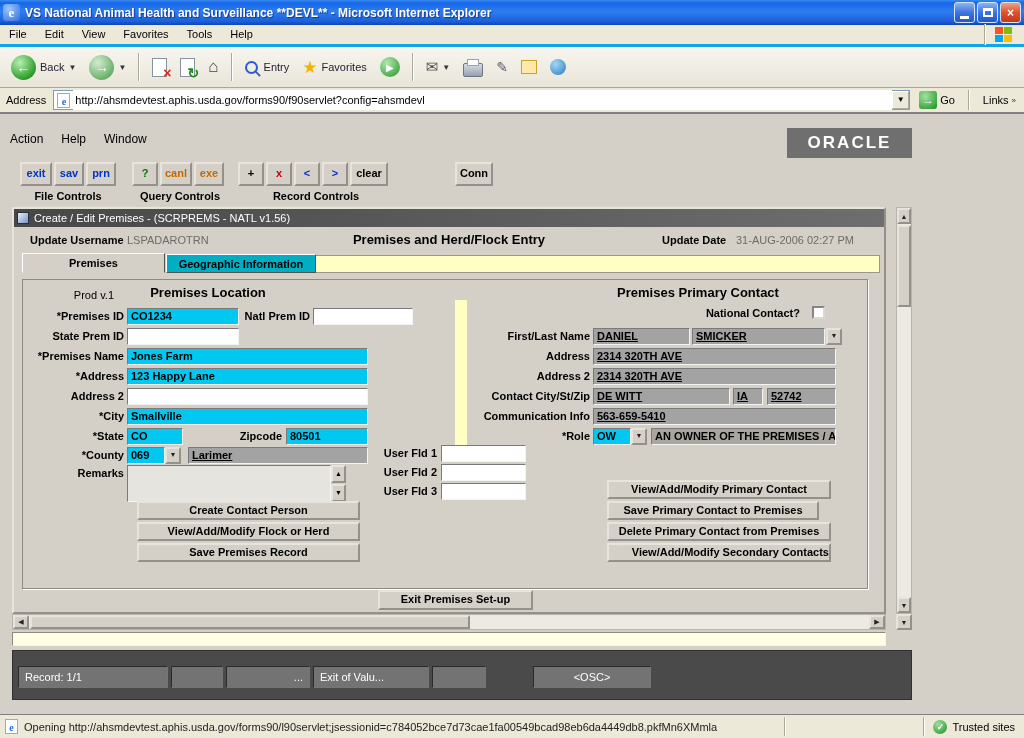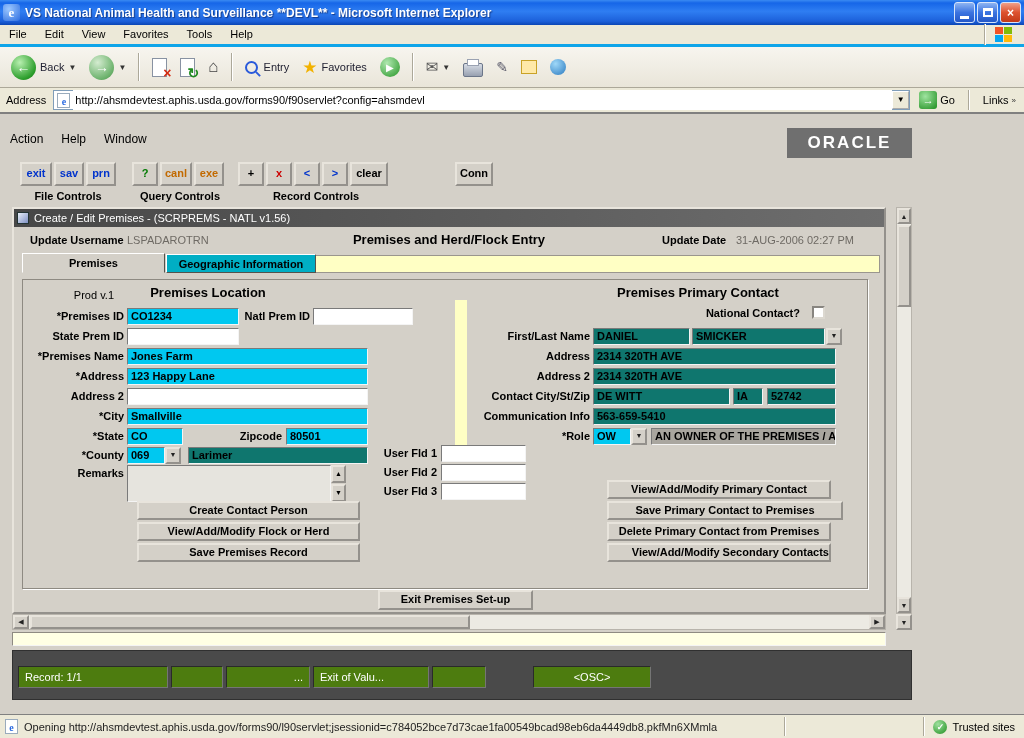--- a/index.html
+++ b/index.html
@@ -84,38 +84,38 @@
   .tab.geo{background:#00AEC4;border-color:#fff #55524c #55524c #fff;height:19px;top:1px;}
 
   .canvas{position:absolute;left:0;top:64px;right:0;bottom:0;background:#D4D0C8;}
   .frame{position:absolute;border:1px solid #8e8a82;box-shadow:1px 1px 0 #fff;}
   .sect{position:absolute;font-weight:bold;font-size:13px;text-align:center;white-space:nowrap;}
   .small{position:absolute;font-size:11px;white-space:nowrap;}
   .lbl{position:absolute;font-weight:bold;font-size:11px;color:#000;text-align:right;height:16px;line-height:16px;white-space:nowrap;}
   .fld{position:absolute;height:17px;line-height:15px;font-weight:bold;font-size:11px;background:#fff;border:1px solid;border-color:#7a7a7a #f4f4f4 #f4f4f4 #7a7a7a;
     padding:0 3px;overflow:hidden;white-space:nowrap;box-sizing:border-box;}
   .cyan{background:#00C8F0;}
-  .grayfld{background:#0f766e;}
+  .grayfld{background:#a3a3a3;text-decoration:underline;}
   .darkfld{background:#A9A69F;}
   .ddbtn{position:absolute;width:16px;height:17px;background:#D4D0C8;border:2px outset #E8E4DC;font-size:7px;text-align:center;line-height:12px;color:#222;box-sizing:border-box;}
   .chk{position:absolute;width:13px;height:13px;background:#fff;border:2px inset #DCD8D0;box-sizing:border-box;}
   .remarksbox{position:absolute;background:#E6E4DE;border:1px solid;border-color:#7a7a7a #f4f4f4 #f4f4f4 #7a7a7a;box-sizing:border-box;}
   .sarr{position:absolute;width:15px;height:18px;background:#D4D0C8;border:2px outset #E8E4DC;font-size:7px;text-align:center;line-height:13px;box-sizing:border-box;}
   .fbtn{position:absolute;height:19px;background:#D4D0C8;border:2px outset #E8E4DC;font-weight:bold;font-size:11px;line-height:14px;text-align:center;box-sizing:border-box;}
   .ylband{position:absolute;background:#FFFFC4;}
 
   
   .scroll{position:absolute;background:#ECEAE3;border:1px solid #B8B4AC;box-sizing:border-box;}
   .sbtn{position:absolute;background:#D4D0C8;border:2px outset #E8E4DC;font-size:7px;color:#222;display:flex;align-items:center;justify-content:center;box-sizing:border-box;}
   .sthumb{position:absolute;background:#D4D0C8;border:2px outset #E8E4DC;box-sizing:border-box;}
   .palestrip{position:absolute;background:#FFFFE4;border:1px solid;border-color:#8e8a82 #f4f4f4 #f4f4f4 #8e8a82;box-sizing:border-box;}
 
   .darkbar{position:absolute;background:#4A4A4A;border:1px solid #303030;box-sizing:border-box;}
   .segrow{position:absolute;left:5px;top:15px;display:flex;gap:3px;}
-  .seg{height:22px;background:#4d7c0f;border:1px solid;border-color:#2a2a2a #757575 #757575 #2a2a2a;color:#fff;font-size:11px;line-height:20px;padding:0 6px;box-sizing:border-box;white-space:nowrap;overflow:hidden;}
+  .seg{height:22px;background:#737373;border:1px solid;border-color:#2a2a2a #757575 #757575 #2a2a2a;color:#fff;font-size:11px;line-height:20px;padding:0 6px;box-sizing:border-box;white-space:nowrap;overflow:hidden;}
 
   
   .iestatus{position:absolute;left:0;top:714px;width:1024px;height:24px;background:#ECE9D8;border-top:1px solid #808080;display:flex;align-items:center;box-sizing:border-box;}
   .sl{flex:1;display:flex;align-items:center;gap:6px;padding:0 5px;overflow:hidden;white-space:nowrap;font-size:11px;color:#222;}
   .spane{height:19px;border-left:1px solid #ACA899;box-shadow:1px 0 0 #fff inset;display:flex;align-items:center;gap:5px;padding:0 9px;font-size:11px;flex:0 0 auto;}
   .shield{width:14px;height:14px;border-radius:50%;background:radial-gradient(circle at 35% 30%,#9fe09f,#1e8e1e);color:#fff;font-weight:bold;font-size:9px;line-height:14px;text-align:center;}
 </style>
 </head>
 <body>
 
@@ -344,21 +344,21 @@
 
         <div class="lbl" style="left:466px;top:135px;width:110px;">Communication Info</div>
         <div class="fld grayfld" style="left:579px;top:135px;width:243px;">563-659-5410</div>
 
         <div class="lbl" style="left:466px;top:155px;width:110px;">*Role</div>
         <div class="fld cyan" style="left:579px;top:155px;width:38px;">OW</div>
         <div class="ddbtn" style="left:617px;top:155px;">▼</div>
         <div class="fld darkfld" style="left:637px;top:155px;width:185px;">AN OWNER OF THE PREMISES / AI</div>
 
         <div class="fbtn" style="left:593px;top:207px;width:224px;">View/Add/Modify Primary Contact</div>
-        <div class="fbtn" style="left:593px;top:228px;width:236px;">Save Primary Contact to Premises</div>
+        <div class="fbtn" style="left:593px;top:228px;width:212px;">Save Primary Contact to Premises</div>
         <div class="fbtn" style="left:593px;top:249px;width:224px;">Delete Primary Contact from Premises</div>
         <div class="fbtn" style="left:593px;top:270px;width:224px;text-align:right;">View/Add/Modify Secondary Contacts</div>
 
         <div class="fbtn" style="left:364px;top:317px;width:155px;height:20px;line-height:15px;">Exit Premises Set-up</div>
       </div>
     </div>
 
     <div class="scroll" style="left:12px;top:500px;width:874px;height:16px;">
       <div class="sbtn" style="left:0;top:0;width:16px;height:14px;">◀</div>
       <div class="sthumb" style="left:17px;top:0;width:440px;height:14px;"></div>

